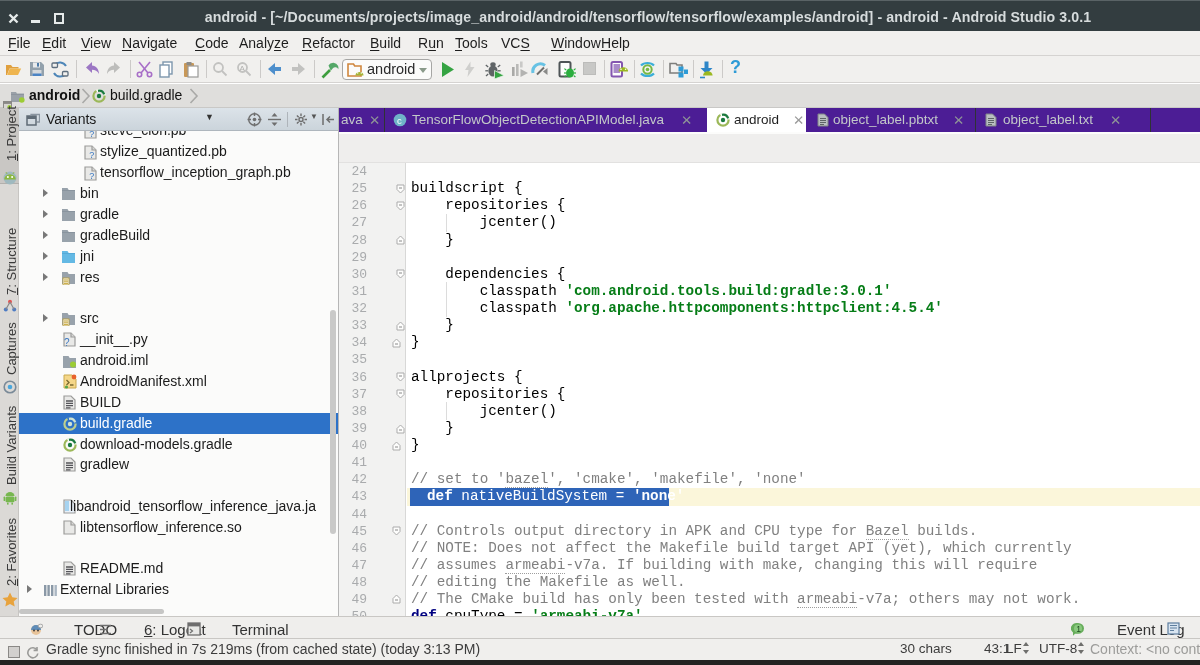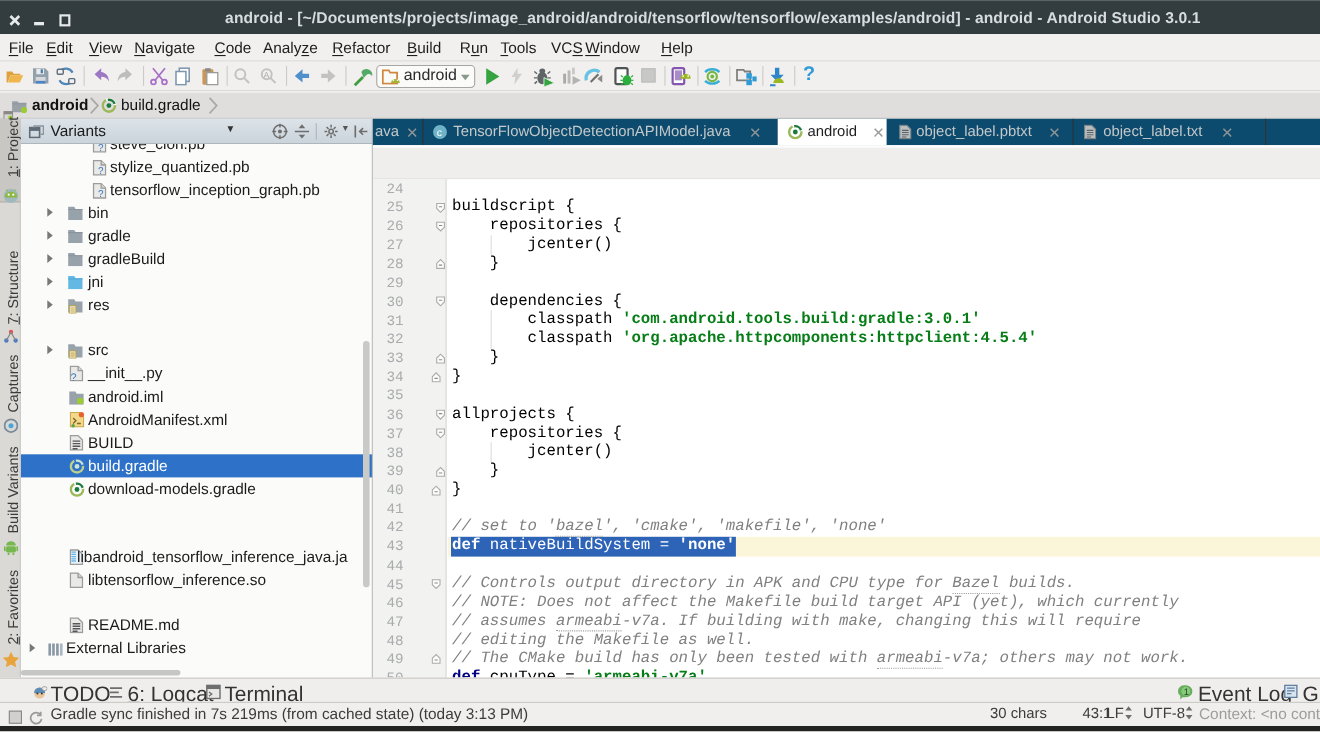--- a/index.html
+++ b/index.html
@@ -24,45 +24,45 @@
   #stripe { position:absolute; left:0; top:108px; width:19px; height:508px; background:#DBD9D6; border-right:1px solid #C7C5C2; }
   .vlab { position:absolute; transform-origin:0 0; transform:rotate(-90deg); white-space:nowrap; font-size:13px; color:#3A3A3A; }
   
   #projhdr { position:absolute; left:19px; top:108px; width:320px; height:23px; background:linear-gradient(#DCE3E9,#CBD4DB); border-bottom:1px solid #AEB6BD; }
   #tree { position:absolute; left:19px; top:131px; width:320px; height:485px; background:#FBFBFA; overflow:hidden; }
   #panelborder { position:absolute; left:338px; top:108px; width:1px; height:508px; background:#B6B6B6; }
   .trow { position:absolute; left:0; width:320px; height:21px; font-size:14px; color:#1B1B1B; white-space:nowrap; }
   .trow span.lbl { position:absolute; top:2px; }
   .chev { position:absolute; top:6px; width:0; height:0; border-left:5px solid #787878; border-top:4px solid transparent; border-bottom:4px solid transparent; }
   
-  #tabstrip { position:absolute; left:339px; top:108px; width:861px; height:24px; background:#0c4a6e;text-align:right; }
+  #tabstrip { position:absolute; left:339px; top:108px; width:861px; height:24px; background:#4c1d95;text-align:right; }
   .tab { position:absolute; top:0; height:24px; font-size:13.5px; color:#C3C8C9; }
   .tab .tx { position:absolute; top:4px; }
   .tabsep { position:absolute; top:0; width:1px; height:24px; background:#2E3335; }
   #band { position:absolute; left:339px; top:134px; width:861px; height:29px; background:#EFEEED; border-bottom:1px solid #E2E1E0; }
   #gutter { position:absolute; left:339px; top:163px; width:67px; height:453px; background:#F2F2F1; border-right:1px solid #D8D8D7; }
   #codearea { position:absolute; left:407px; top:163px; width:793px; height:453px; background:#FFFFFF; }
   #nums { position:absolute; left:0px; top:0px; width:28px; text-align:right; font-family:"Liberation Mono",monospace; font-size:13px; line-height:17.12px; color:#A9ABAD; }
   #code { position:absolute; left:72px; top:0px; font-family:"Liberation Mono",monospace; font-size:14.3px; line-height:17.12px; color:#000000; white-space:pre; }
   #code .s { color:#067D17; font-weight:bold; }
-  #code .c { color:#808080; font-style:italic; }
+  #code .c { color:#808080; }
   #code .k { color:#000080; font-weight:bold; }
   #caretline { position:absolute; left:407px; top:488px; width:793px; height:18px; background:#FBF6DA; }
   #sel43 { position:absolute; left:410px; top:488px; width:259px; height:18px; background:#2E64B8; }
-  .selcode { color:#FFFFFF !important; }
+  .selcode { color:#FFFFFF !important;padding-left:16px; }
   
   #toolwinbar { position:absolute; left:0px; top:616px; width:1200px; height:22px; background:#EFEEEC; border-top:1px solid #C9C7C4; }
   #statusbar { position:absolute; left:0; top:638px; width:1200px; height:22px; background:#F0EFED; border-top:1px solid #C9C7C4; font-size:13.5px; color:#3C3C3C; overflow:hidden; }
   #statusbar span { white-space:nowrap; }
   .updn { display:inline-block; position:relative; width:7px; height:12px; }
   .updn i { position:absolute; left:1px; width:0; height:0; border-left:3px solid transparent; border-right:3px solid transparent; }
   .updn i.u { top:1px; border-bottom:4px solid #6E6E6C; }
   .updn i.d { bottom:-1px; border-top:4px solid #6E6E6C; }
   #bottomstrip { position:absolute; left:0; top:660px; width:1200px; height:5px; background:#232321; }
-  .bt { position:absolute; font-size:19px; color:#333333; }
+  .bt { position:absolute; font-size:15px; color:#333333;margin-left:28px; }
 </style>
 </head>
 <body>
 
 <div id="titlebar">
   <div id="title">android - [~/Documents/projects/image_android/android/tensorflow/tensorflow/examples/android] - android - Android Studio 3.0.1</div>
   <svg class="wbtn" style="left:8px;top:12px" width="11" height="11" viewBox="0 0 11 11">
       <path d="M1.5 1.5 L9.5 9.5 M9.5 1.5 L1.5 9.5" stroke="#E6EAEA" stroke-width="2.4"></path>
     </svg>
   <div class="wbtn" style="left:31px;top:19px;width:9px;height:3px;background:#E6EAEA"></div>
@@ -74,21 +74,21 @@
   <div class="mi" style="left:42px"><u>E</u>dit</div>
   <div class="mi" style="left:81px"><u>V</u>iew</div>
   <div class="mi" style="left:122px"><u>N</u>avigate</div>
   <div class="mi" style="left:195px"><u>C</u>ode</div>
   <div class="mi" style="left:239px">Analy<u>z</u>e</div>
   <div class="mi" style="left:302px"><u>R</u>efactor</div>
   <div class="mi" style="left:370px"><u>B</u>uild</div>
   <div class="mi" style="left:418px">R<u>u</u>n</div>
   <div class="mi" style="left:455px"><u>T</u>ools</div>
   <div class="mi" style="left:501px">VC<u>S</u></div>
-  <div class="mi" style="left:532px"><u>W</u>indow</div>
+  <div class="mi" style="left:551px"><u>W</u>indow</div>
   <div class="mi" style="left:601px"><u>H</u>elp</div>
 </div>
 
 <div id="toolbar">
   <svg class="ticon" style="left:5px" width="17" height="17" viewBox="0 0 17 17">
       <path d="M1 4 h5 l1.5 2 h6 v1.5 h-9 L2 14 H1 z" fill="#E0A03E"></path>
       <path d="M4.7 7.5 h11.5 L13 14 H2.2 z" fill="#EFB54F"></path>
     </svg>
   <svg class="ticon" style="left:29px" width="16" height="16" viewBox="0 0 16 16">
       <path d="M1 1 h11 l3 3 v11 H1 z" fill="#93A1AC"></path>
@@ -443,20 +443,27 @@
       <span class="lbl" style="left:61px">build.gradle</span>
     </div>
   <div class="trow" style="top:303px">
       <svg class="abs" style="left:44px;top:4px" width="14" height="14" viewBox="0 0 14 14">
         <circle cx="7" cy="7" r="5.6" fill="none" stroke="#9CB859" stroke-width="2.2"></circle>
         <path d="M4.5 2 A5.6 5.6 0 0 1 12.6 6.5" stroke="#FBFBFA" stroke-width="2.6" fill="none"></path>
         <path d="M6 1.8 A5.6 5.6 0 0 1 12.2 5.4" stroke="#1B7A3E" stroke-width="2.2" fill="none"></path>
         <circle cx="7" cy="7" r="2.2" fill="#1B7A3E"></circle>
       </svg>
       <span class="lbl" style="left:61px">download-models.gradle</span>
+    </div>
+  <div class="trow" style="top:323px">
+      <svg class="abs" style="left:44px;top:3px" width="13" height="15" viewBox="0 0 13 15">
+        <path d="M1 1 h7 l4 4 v9 H1 z" fill="#E9E9E7" stroke="#9C9C9A" stroke-width="1.2"></path>
+        <path d="M3 6 h7 M3 8.3 h7 M3 10.6 h7 M3 12.9 h4.5" stroke="#55555A" stroke-width="1.3"></path>
+      </svg>
+      <span class="lbl" style="left:61px">gradlew</span>
     </div>
   <div class="trow" style="top:365px">
       <svg class="abs" style="left:44px;top:3px" width="13" height="15" viewBox="0 0 13 15">
         <path d="M1 1 h7 l4 4 v9 H1 z" fill="#E8F0F8" stroke="#9C9C9A" stroke-width="1.2"></path>
         <path d="M2 3 h4 M2 5 h4 M2 7 h4 M2 9 h4 M2 11 h4" stroke="#64B5E8" stroke-width="1.2"></path>
       </svg>
       <span class="lbl" style="left:51px">libandroid_tensorflow_inference_java.ja</span>
     </div>
   <div class="trow" style="top:386px">
       <svg class="abs" style="left:44px;top:3px" width="13" height="15" viewBox="0 0 13 15">

